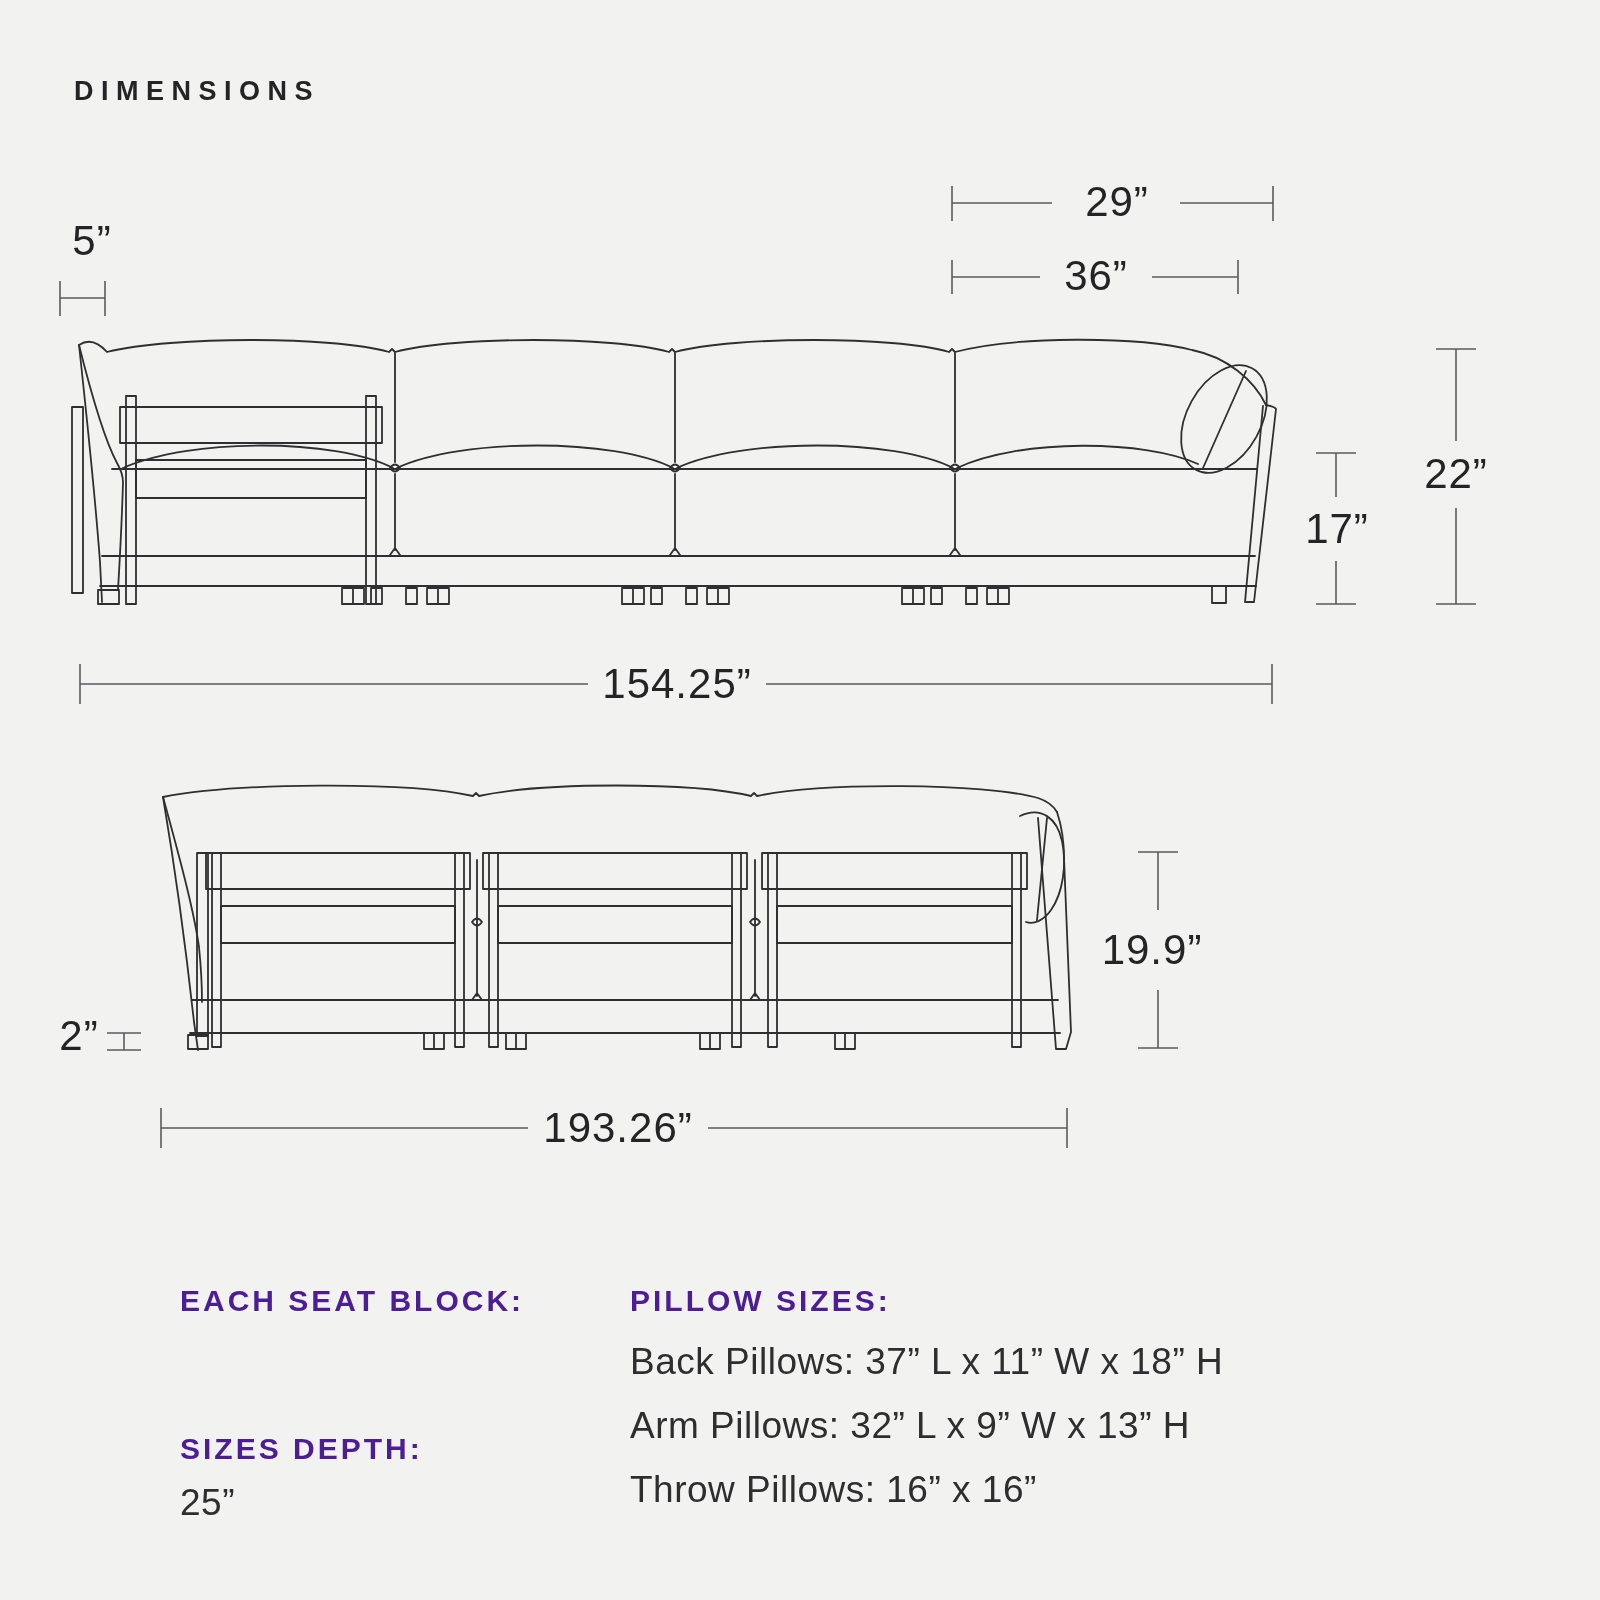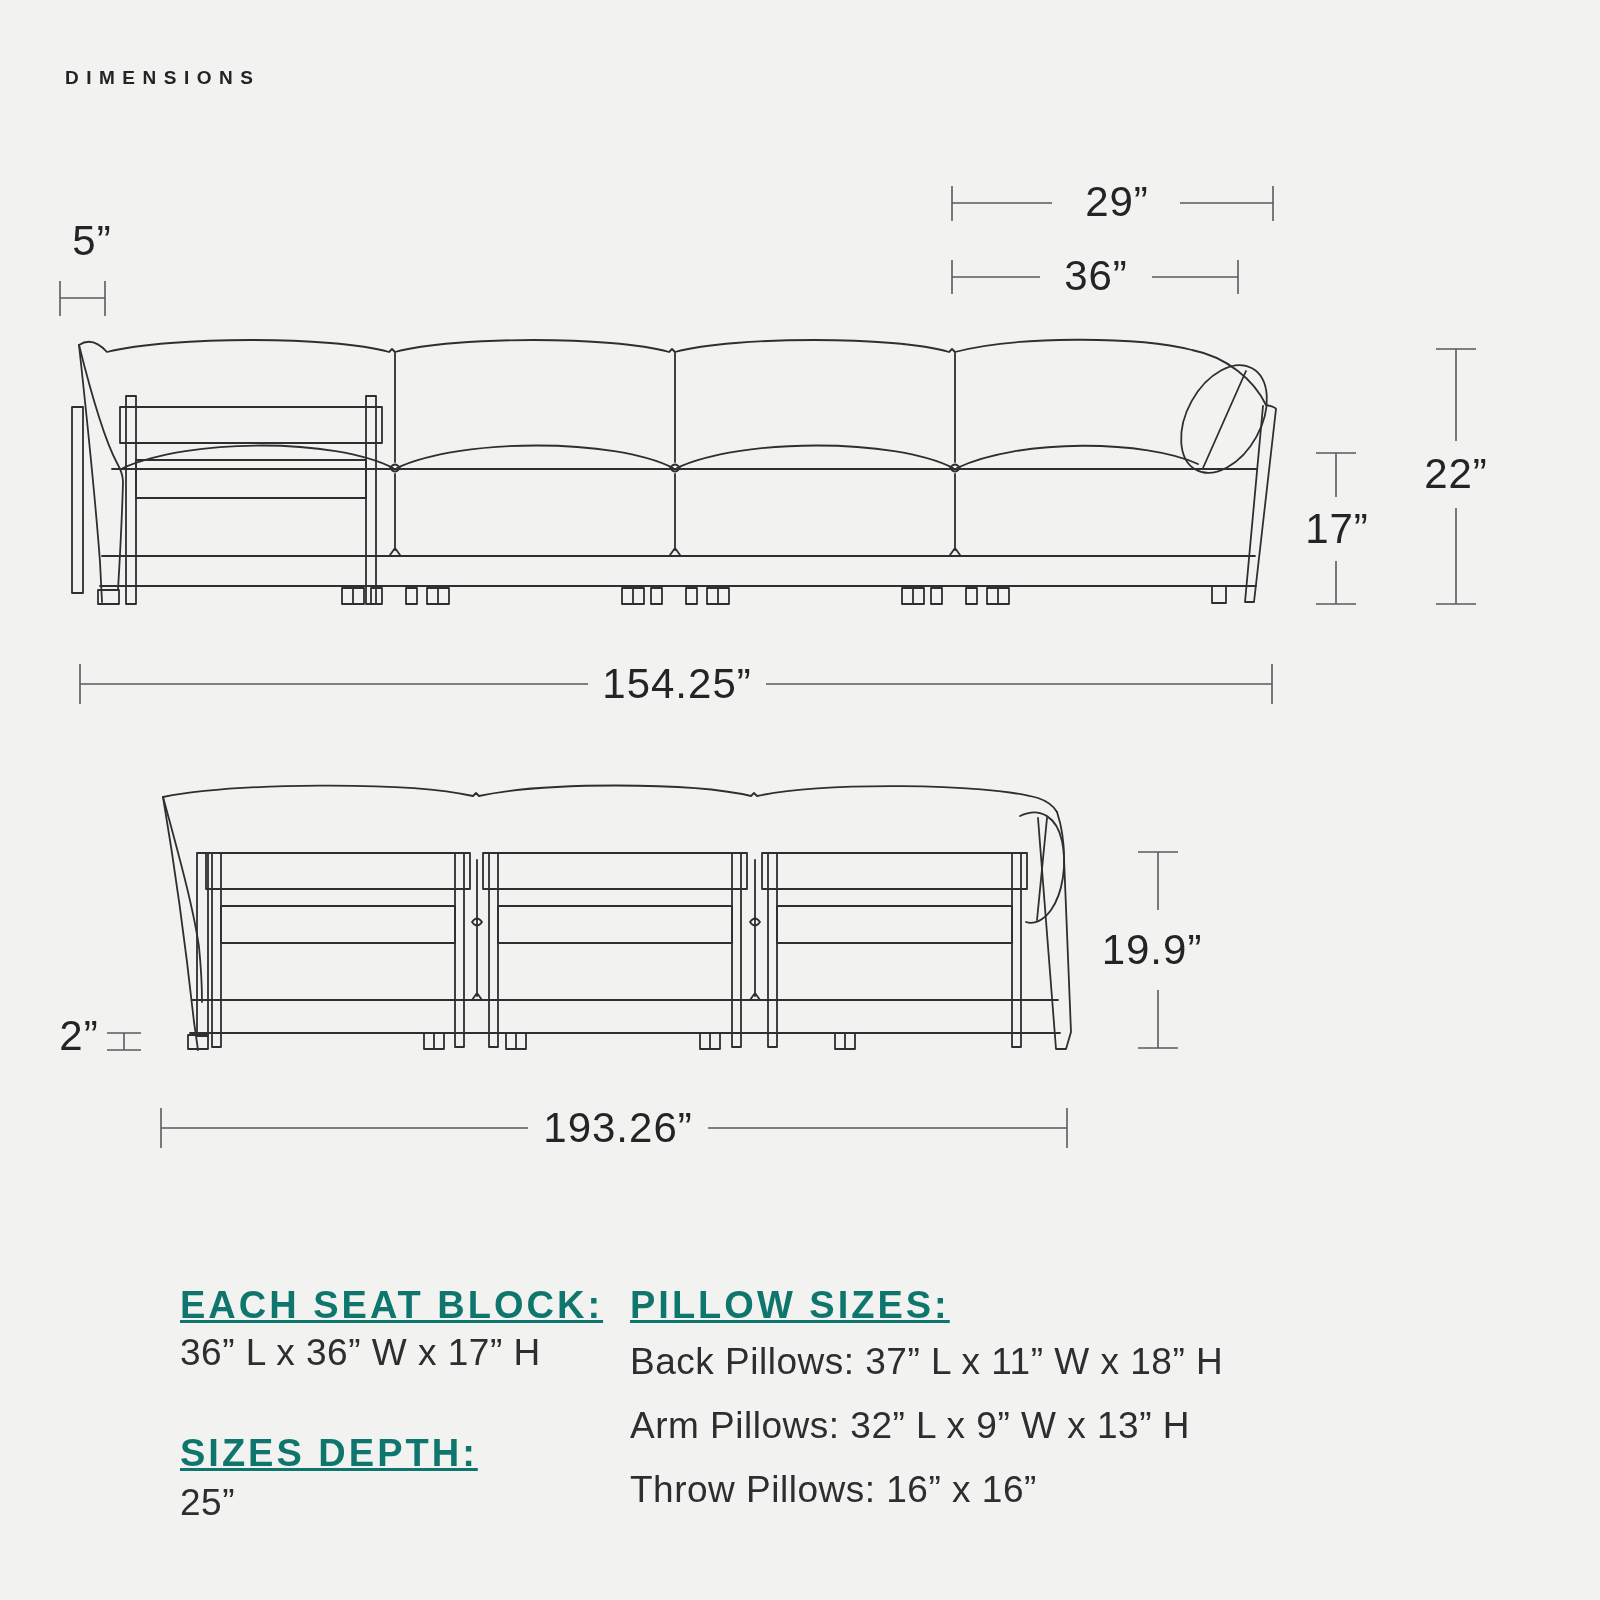--- a/index.html
+++ b/index.html
@@ -6,35 +6,35 @@
   .page{
     position:relative;
     width:1600px;height:1600px;
     background:#f2f2f0;
     font-family:"Liberation Sans", sans-serif;
     overflow:hidden;
     color:#242427;
   }
   .page-title{
     position:absolute;left:58px;top:60px;
-    font-size:19px;font-weight:700;letter-spacing:7.5px;
-    color:#242427;margin:7px;
+    font-size:27px;font-weight:700;letter-spacing:7.5px;
+    color:#242427;margin:16px;
   }
   svg.art{position:absolute;left:0;top:0;}
   .dim{
     position:absolute;
     transform:translate(-50%,-50%);
     font-size:42px;font-weight:400;
     letter-spacing:1px;white-space:nowrap;
     color:#242427;
   }
   .spec-h{
     position:absolute;
-    font-size:38px;font-weight:700;letter-spacing:3px;
-    color:#0f766e;white-space:nowrap;text-decoration:underline;
+    font-size:30px;font-weight:700;letter-spacing:3px;
+    color:#4c1d95;white-space:nowrap;
   }
   .spec-v{
     position:absolute;
     font-size:37px;font-weight:400;letter-spacing:0.5px;
     color:#2e2e30;white-space:nowrap;
   }
 </style>
 </head>
 <body>
 
@@ -171,21 +171,20 @@
   <div class="dim" style="left:1117px;top:202px">29”</div>
   <div class="dim" style="left:1096px;top:276px">36”</div>
   <div class="dim" style="left:1337px;top:529px">17”</div>
   <div class="dim" style="left:1456px;top:474px">22”</div>
   <div class="dim" style="left:677px;top:684px">154.25”</div>
   <div class="dim" style="left:79px;top:1036px">2”</div>
   <div class="dim" style="left:1152px;top:950px">19.9”</div>
   <div class="dim" style="left:618px;top:1128px">193.26”</div>
 
   <div class="spec-h" style="left:180px;top:1284px">EACH SEAT BLOCK:</div>
-  <div class="spec-v" style="left:180px;top:1332px">36” L x 36” W x 17” H</div>
 
   <div class="spec-h" style="left:180px;top:1432px">SIZES DEPTH:</div>
   <div class="spec-v" style="left:180px;top:1482px">25”</div>
 
   <div class="spec-h" style="left:630px;top:1284px">PILLOW SIZES:</div>
   <div class="spec-v" style="left:630px;top:1341px">Back Pillows: 37” L x 11” W x 18” H</div>
   <div class="spec-v" style="left:630px;top:1405px">Arm Pillows: 32” L x 9” W x 13” H</div>
   <div class="spec-v" style="left:630px;top:1469px">Throw Pillows: 16” x 16”</div>
 
 </div>

